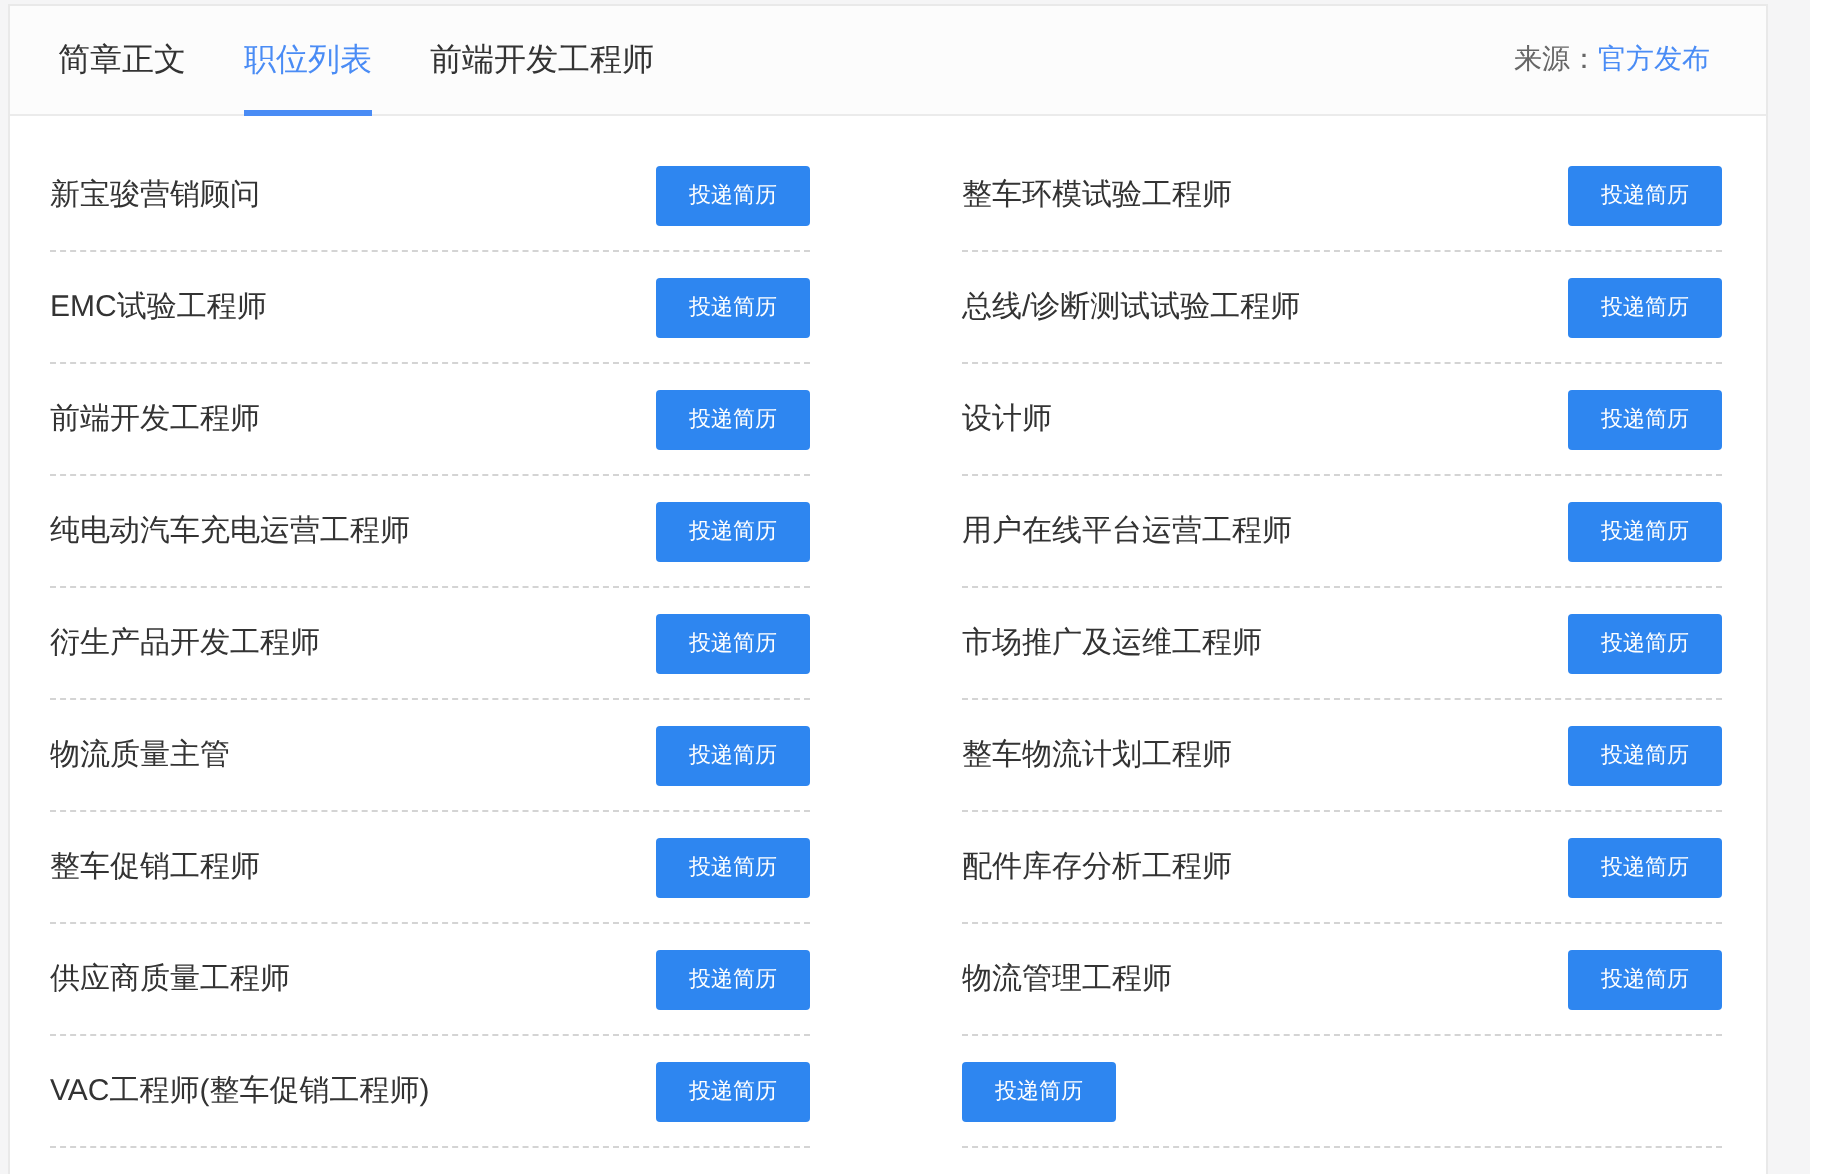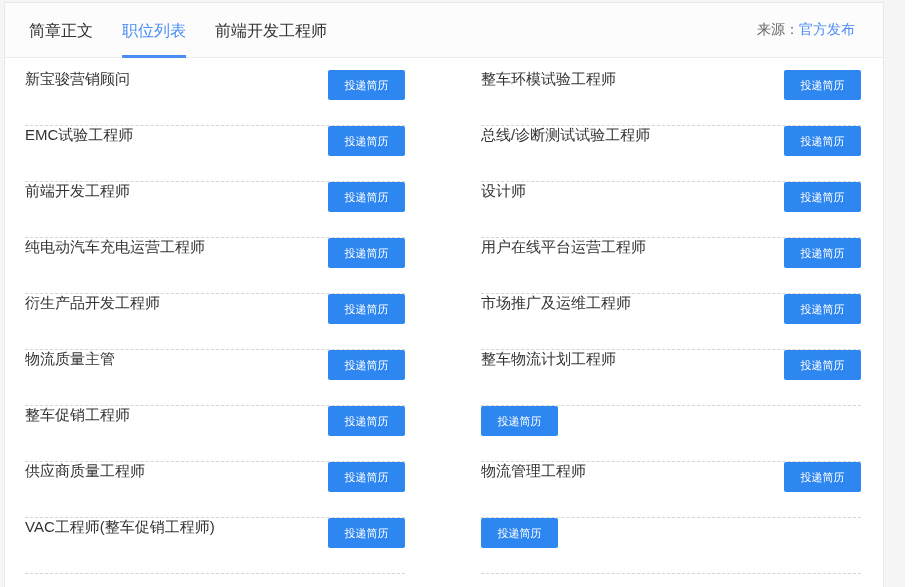--- a/index.html
+++ b/index.html
@@ -65,20 +65,21 @@
   
   .job-list {
     display: grid;
     grid-template-columns: 1fr 1fr;
     column-gap: 76px;
     padding: 12px 22px 0 20px;
   }
   .job-item {
     height: 56px;
     display: flex;
+    align-items: center;
     justify-content: space-between;
     border-bottom: 1px dashed #d4d4d4;
   }
   .job-title {
     font-size: 15px;
     color: #333;
     white-space: nowrap;
   }
   .apply-btn {
     width: 77px; height: 30px;
@@ -168,20 +169,21 @@
     <span class="job-title">整车物流计划工程师</span>
     <button class="apply-btn">投递简历</button>
   </div>
 
   <div class="job-item">
     <span class="job-title">整车促销工程师</span>
     <button class="apply-btn">投递简历</button>
   </div>
 
   <div class="job-item">
+    <span class="job-title">配件库存分析工程师</span>
     <button class="apply-btn">投递简历</button>
   </div>
 
   <div class="job-item">
     <span class="job-title">供应商质量工程师</span>
     <button class="apply-btn">投递简历</button>
   </div>
 
   <div class="job-item">
     <span class="job-title">物流管理工程师</span>

